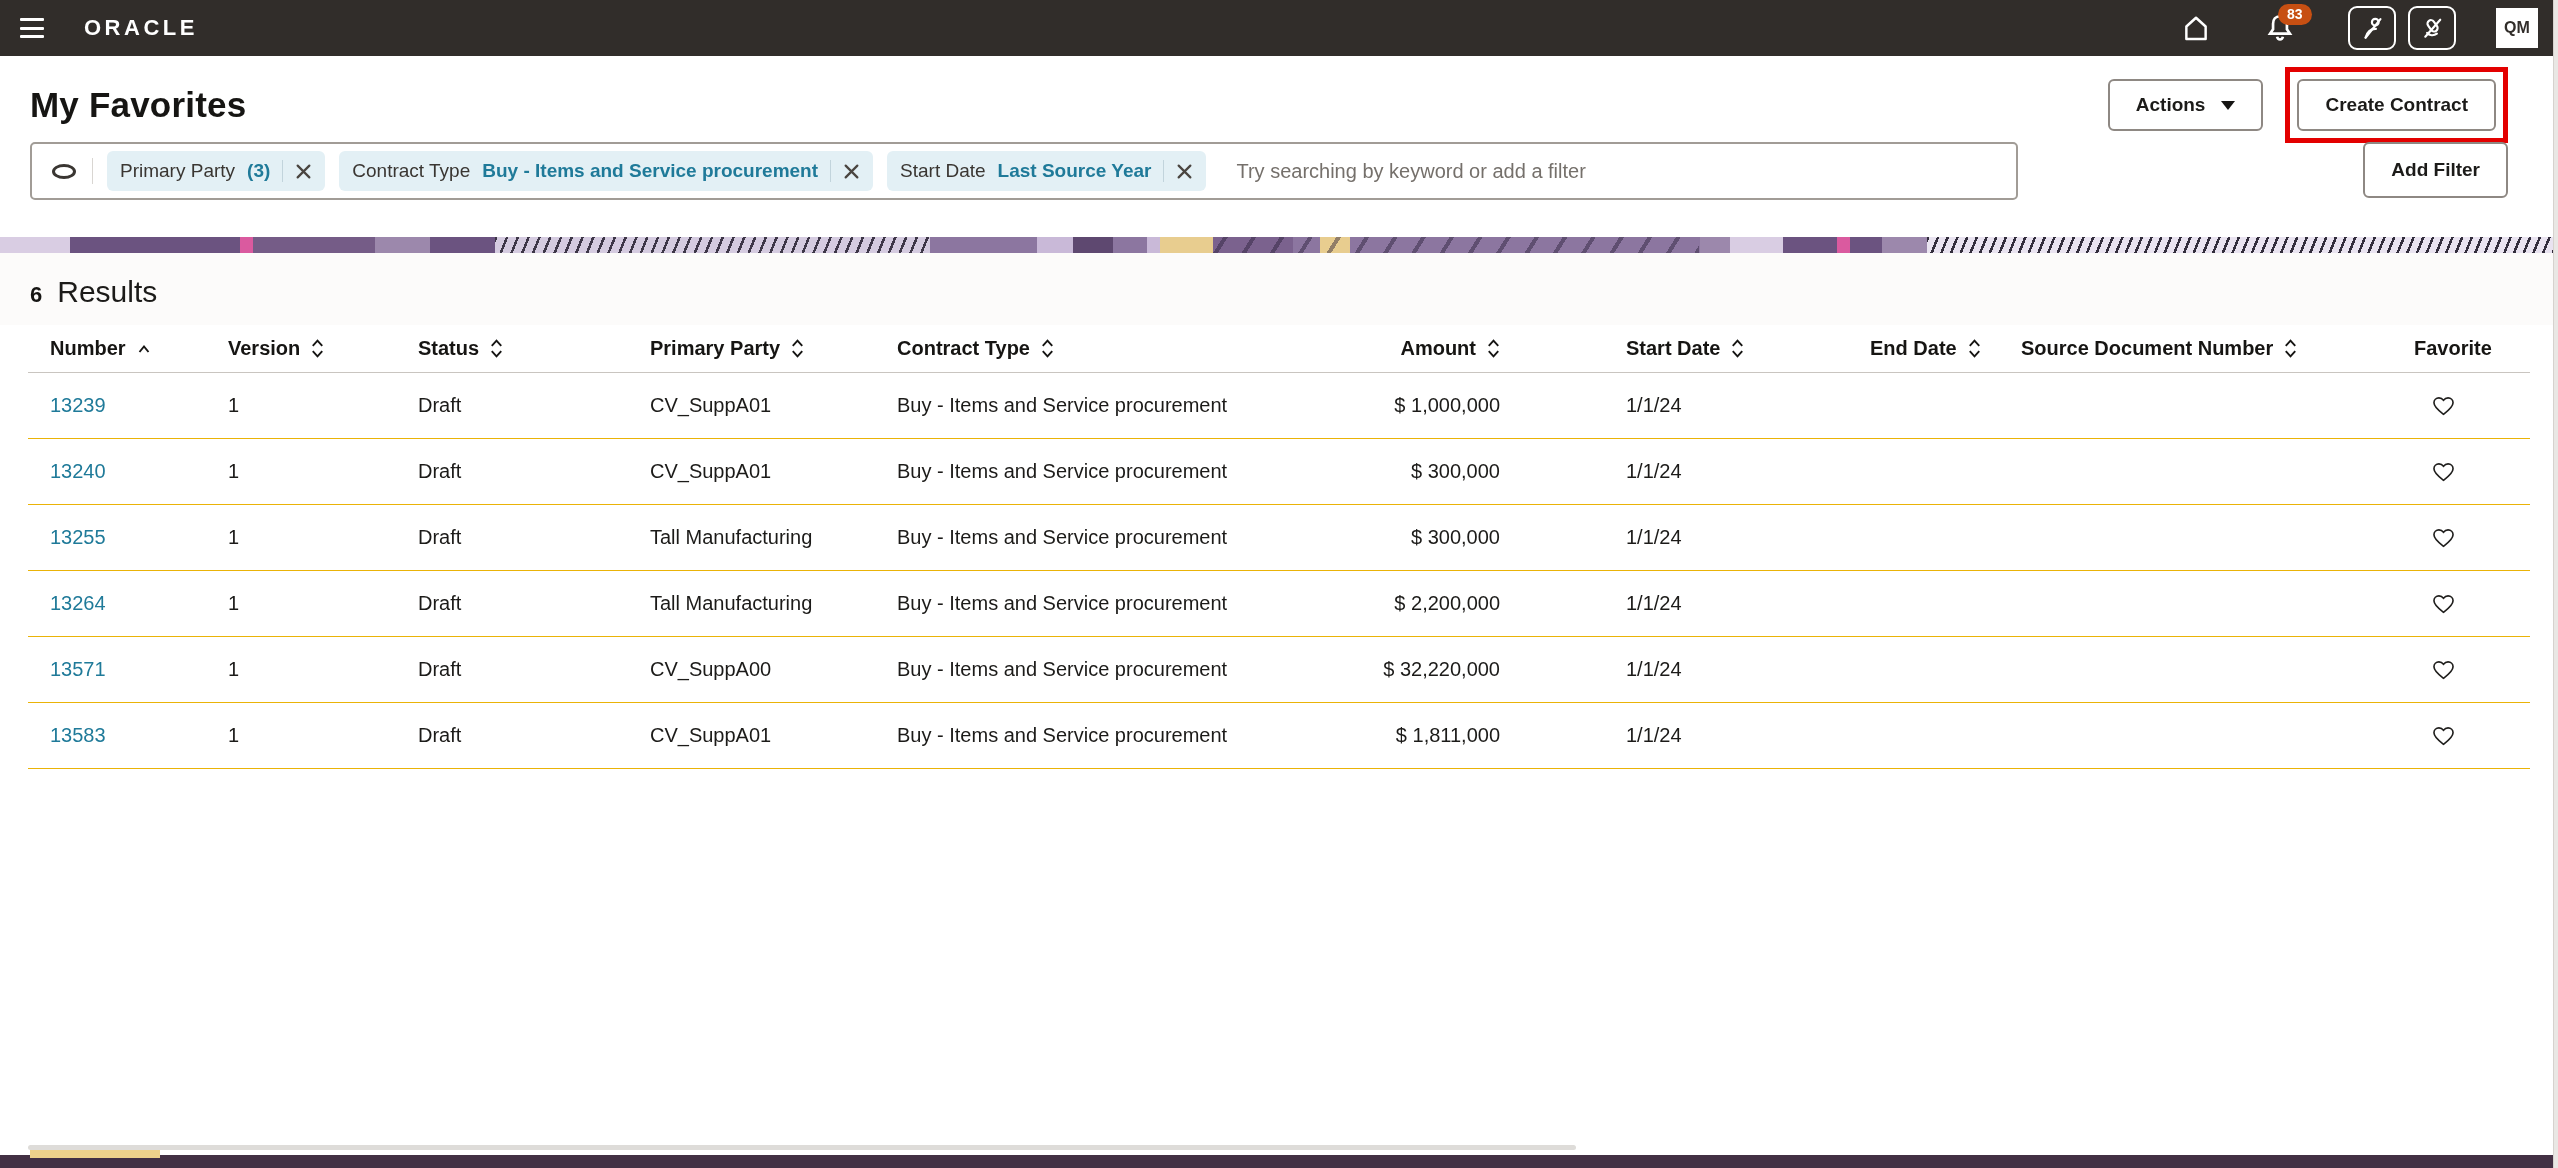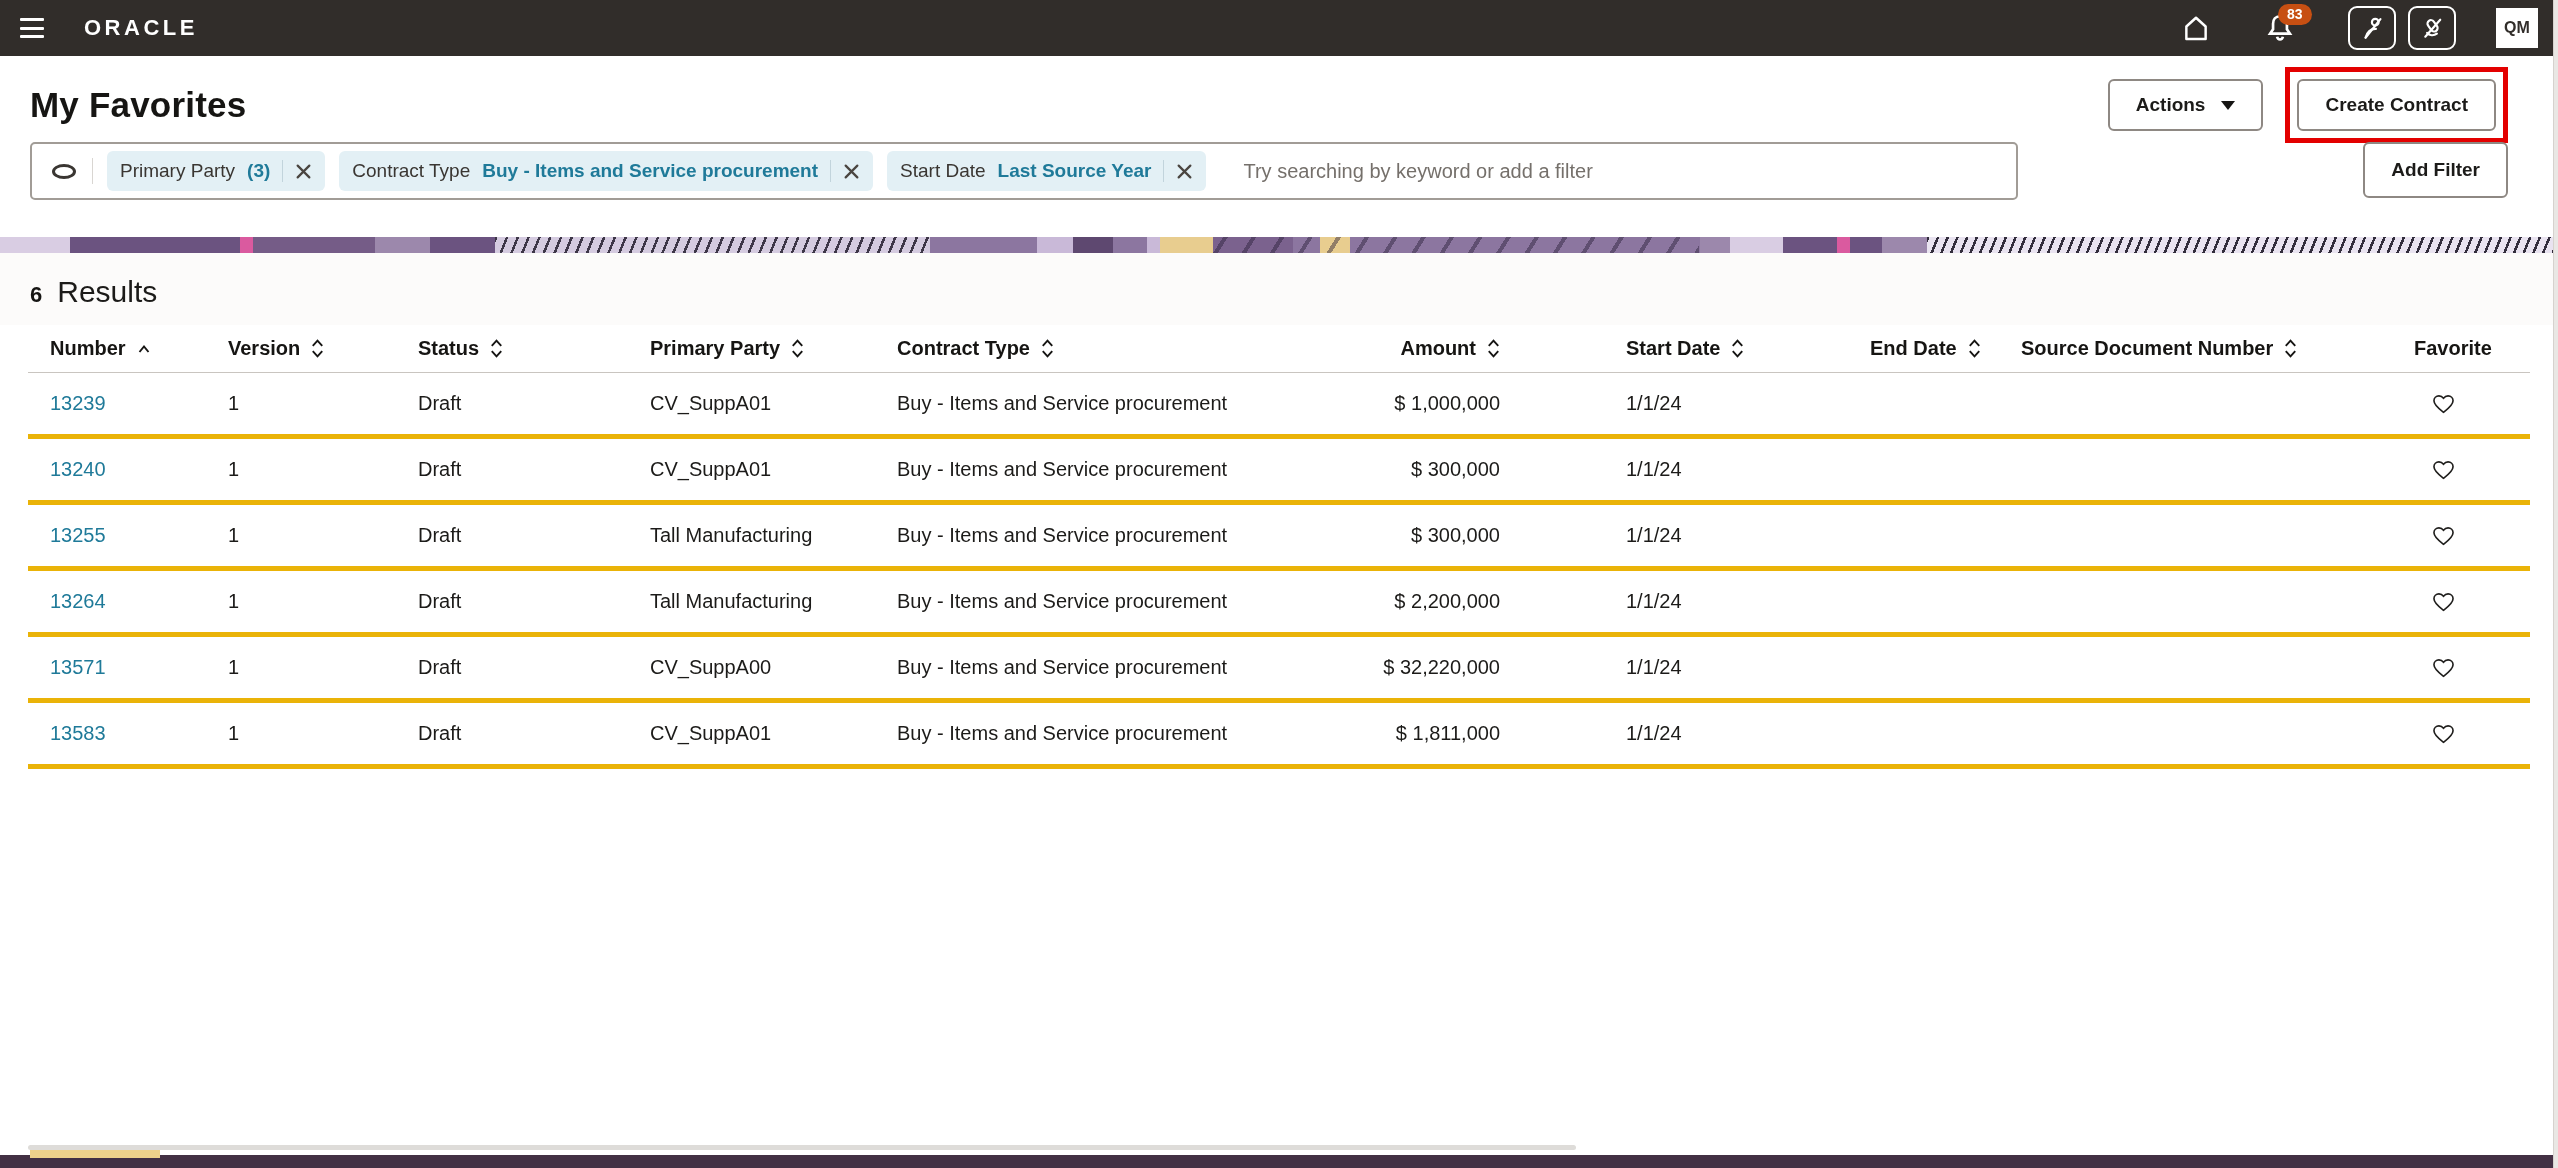--- a/index.html
+++ b/index.html
@@ -39,21 +39,21 @@
   .search-box { width:1988px; height:58px; border:2px solid #A19C96; border-radius:5px; background:#fff;
                 display:flex; align-items:center; padding:0 14px; }
   .oval-icon { width:24px; height:15px; border:3.5px solid #3A3632; border-radius:50%; flex:none; margin-left:6px; }
   .vdiv { width:1px; height:26px; background:#D9D6D2; margin:0 14px 0 16px; flex:none; }
   .chip { background:#E3F0F5; border-radius:6px; height:40px; display:flex; align-items:center;
           padding:0 13px; font-size:19px; margin-right:14px; flex:none; cursor:default; }
   .chip .c-label { color:#3A3632; }
   .chip .c-value { color:#1F7A99; font-weight:700; margin-left:12px; white-space:nowrap; }
   .chip .c-div { width:1px; height:22px; background:#C2D4DC; margin:0 12px; }
   .chip svg { cursor:pointer; }
-  .search-input { flex:1; border:none; outline:none; font-family:inherit; font-size:20px; color:#161513; background:transparent; margin-left:23px; }
+  .search-input { flex:1; border:none; outline:none; font-family:inherit; font-size:20px; color:#161513; background:transparent; margin-left:16px; }
   .search-input::placeholder { color:#75706B; }
   .add-filter { margin-left:auto; height:56px; }
 
   
   .deco { position:relative; margin-top:37px; height:16px; overflow:hidden;
     background:linear-gradient(90deg,
       #D9CDE3 0%, #D9CDE3 2.74%, #6B5380 2.74%, #6B5380 9.38%,
       #DA5A9F 9.38%, #DA5A9F 9.89%, #755C87 9.89%, #755C87 14.66%,
       #9C88AC 14.66%, #9C88AC 16.81%, #6B5380 16.81%, #6B5380 19.35%,
       #D5CBE0 19.35%, #D5CBE0 36.36%, #8C76A0 36.36%, #8C76A0 40.54%,
@@ -81,21 +81,21 @@
   
   .table { margin:0 28px; }
   .grid-row { display:grid; grid-template-columns:200px 190px 232px 247px 458px 145px 370px 151px 393px 1fr; }
   .thead { height:48px; border-bottom:1px solid #C9C5C0; }
   .th { display:flex; align-items:center; font-weight:700; font-size:20px; cursor:pointer; }
   .th svg { margin-left:11px; flex:none; }
   .col-number { padding-left:22px; }
   .col-amount { justify-content:flex-end; text-align:right; }
   .col-start { padding-left:126px; }
   .col-fav { padding-left:0; }
-  .tr { height:66px; border-bottom:5px solid #eab308; }
+  .tr { height:66px; border-bottom:1px solid #eab308; }
   .td { display:flex; align-items:center; font-size:20px; color:#1c1b19; }
   .td a { color:#1F7A99; text-decoration:none; cursor:pointer; }
   .td.col-fav { padding-left:18px; }
   .heart { cursor:pointer; }
 
   
   .hscroll-track { position:absolute; left:28px; bottom:18px; width:1548px; height:5px; background:#DEDCD9; border-radius:3px; }
   .footer-strip { position:absolute; left:0; bottom:0; width:100%; height:13px; background:#433044; }
   .footer-accent { position:absolute; left:30px; bottom:10px; width:130px; height:8px; background:#EFD28B; }
   .vscroll { position:absolute; right:0; top:0; width:5px; height:100%; background:#E9E7E4; border-left:1px solid #D6D2CE; }

